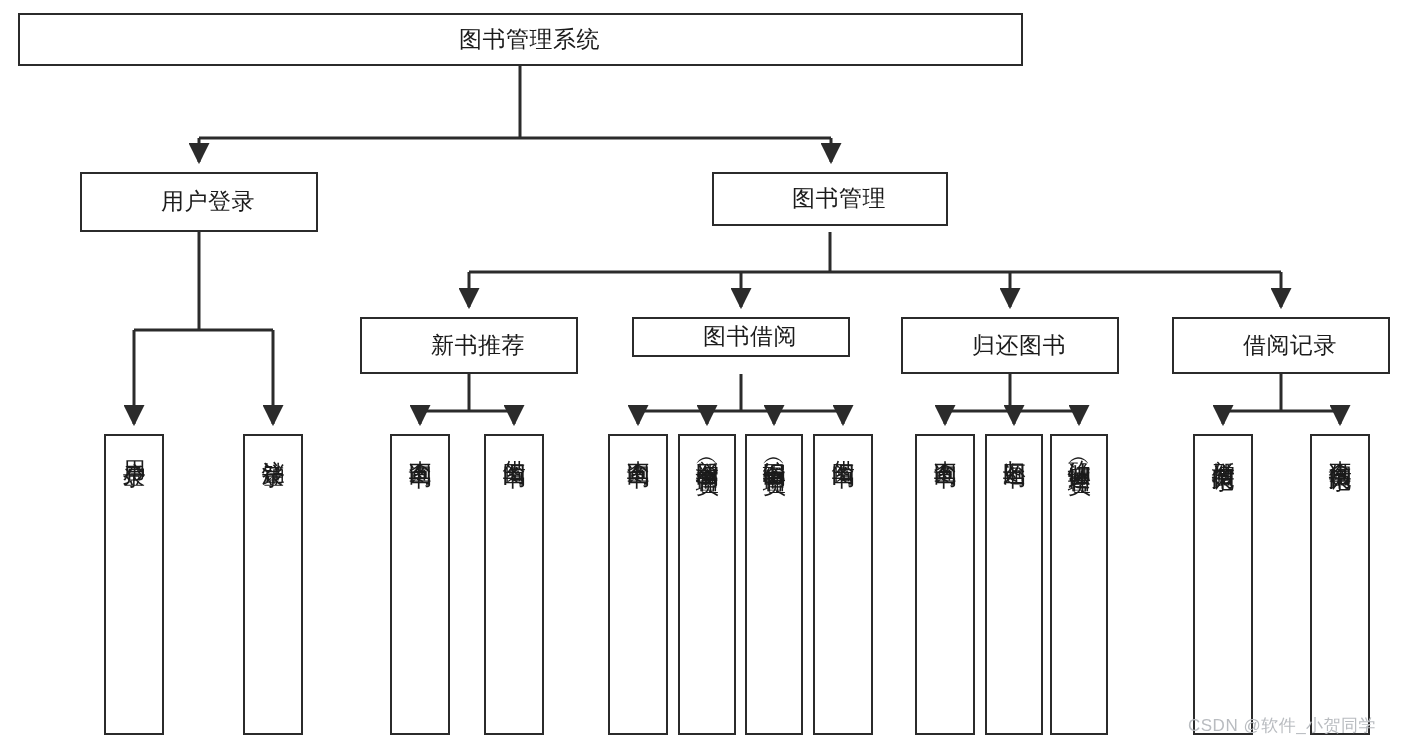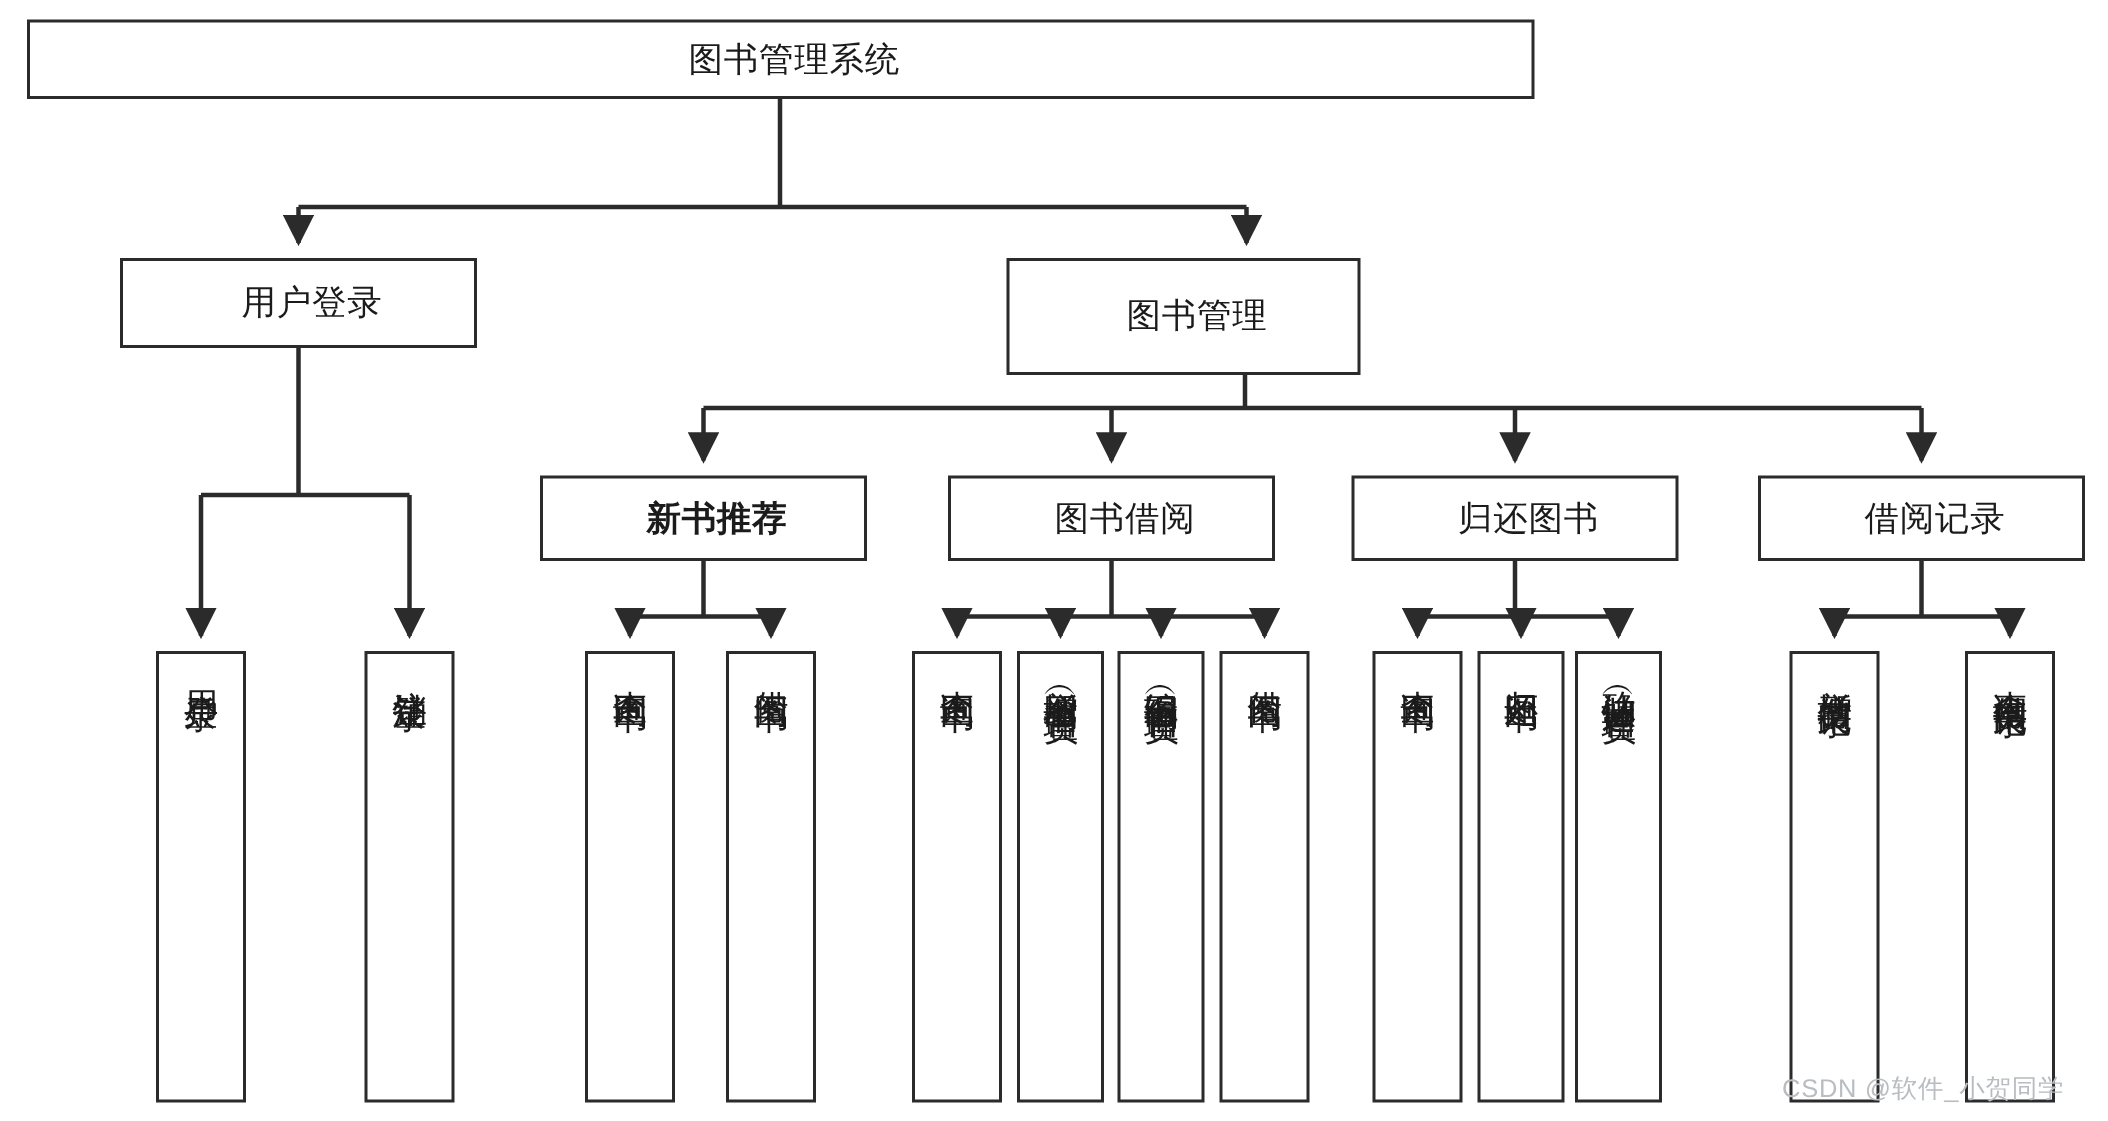--- a/index.html
+++ b/index.html
@@ -119,28 +119,28 @@
     </g>
   </svg>
 
   <div class="node h" style="left:18px; top:13px; width:1005px; height:53px;">
     <span class="lbl">图书管理系统</span>
   </div>
 
   <div class="node h" style="left:80px; top:172px; width:238px; height:60px;">
     <span class="lbl">用户登录</span>
   </div>
-  <div class="node h" style="left:671px; top:172px; width:236px; height:78px;">
+  <div class="node h" style="left:712px; top:172px; width:236px; height:54px;">
     <span class="lbl">图书管理</span>
   </div>
 
-  <div class="node h" style="left:360px; top:317px; width:218px; height:57px;font-weight:bold;">
+  <div class="node h" style="left:360px; top:317px; width:218px; height:57px;">
     <span class="lbl">新书推荐</span>
   </div>
-  <div class="node h" style="left:632px; top:317px; width:218px; height:57px;">
+  <div class="node h" style="left:632px; top:317px; width:218px; height:40px;">
     <span class="lbl">图书借阅</span>
   </div>
   <div class="node h" style="left:901px; top:317px; width:218px; height:57px;">
     <span class="lbl">归还图书</span>
   </div>
   <div class="node h" style="left:1172px; top:317px; width:218px; height:57px;">
     <span class="lbl">借阅记录</span>
   </div>
 
   <div class="node v" style="left:104px; top:434px; width:60px; height:301px;">

